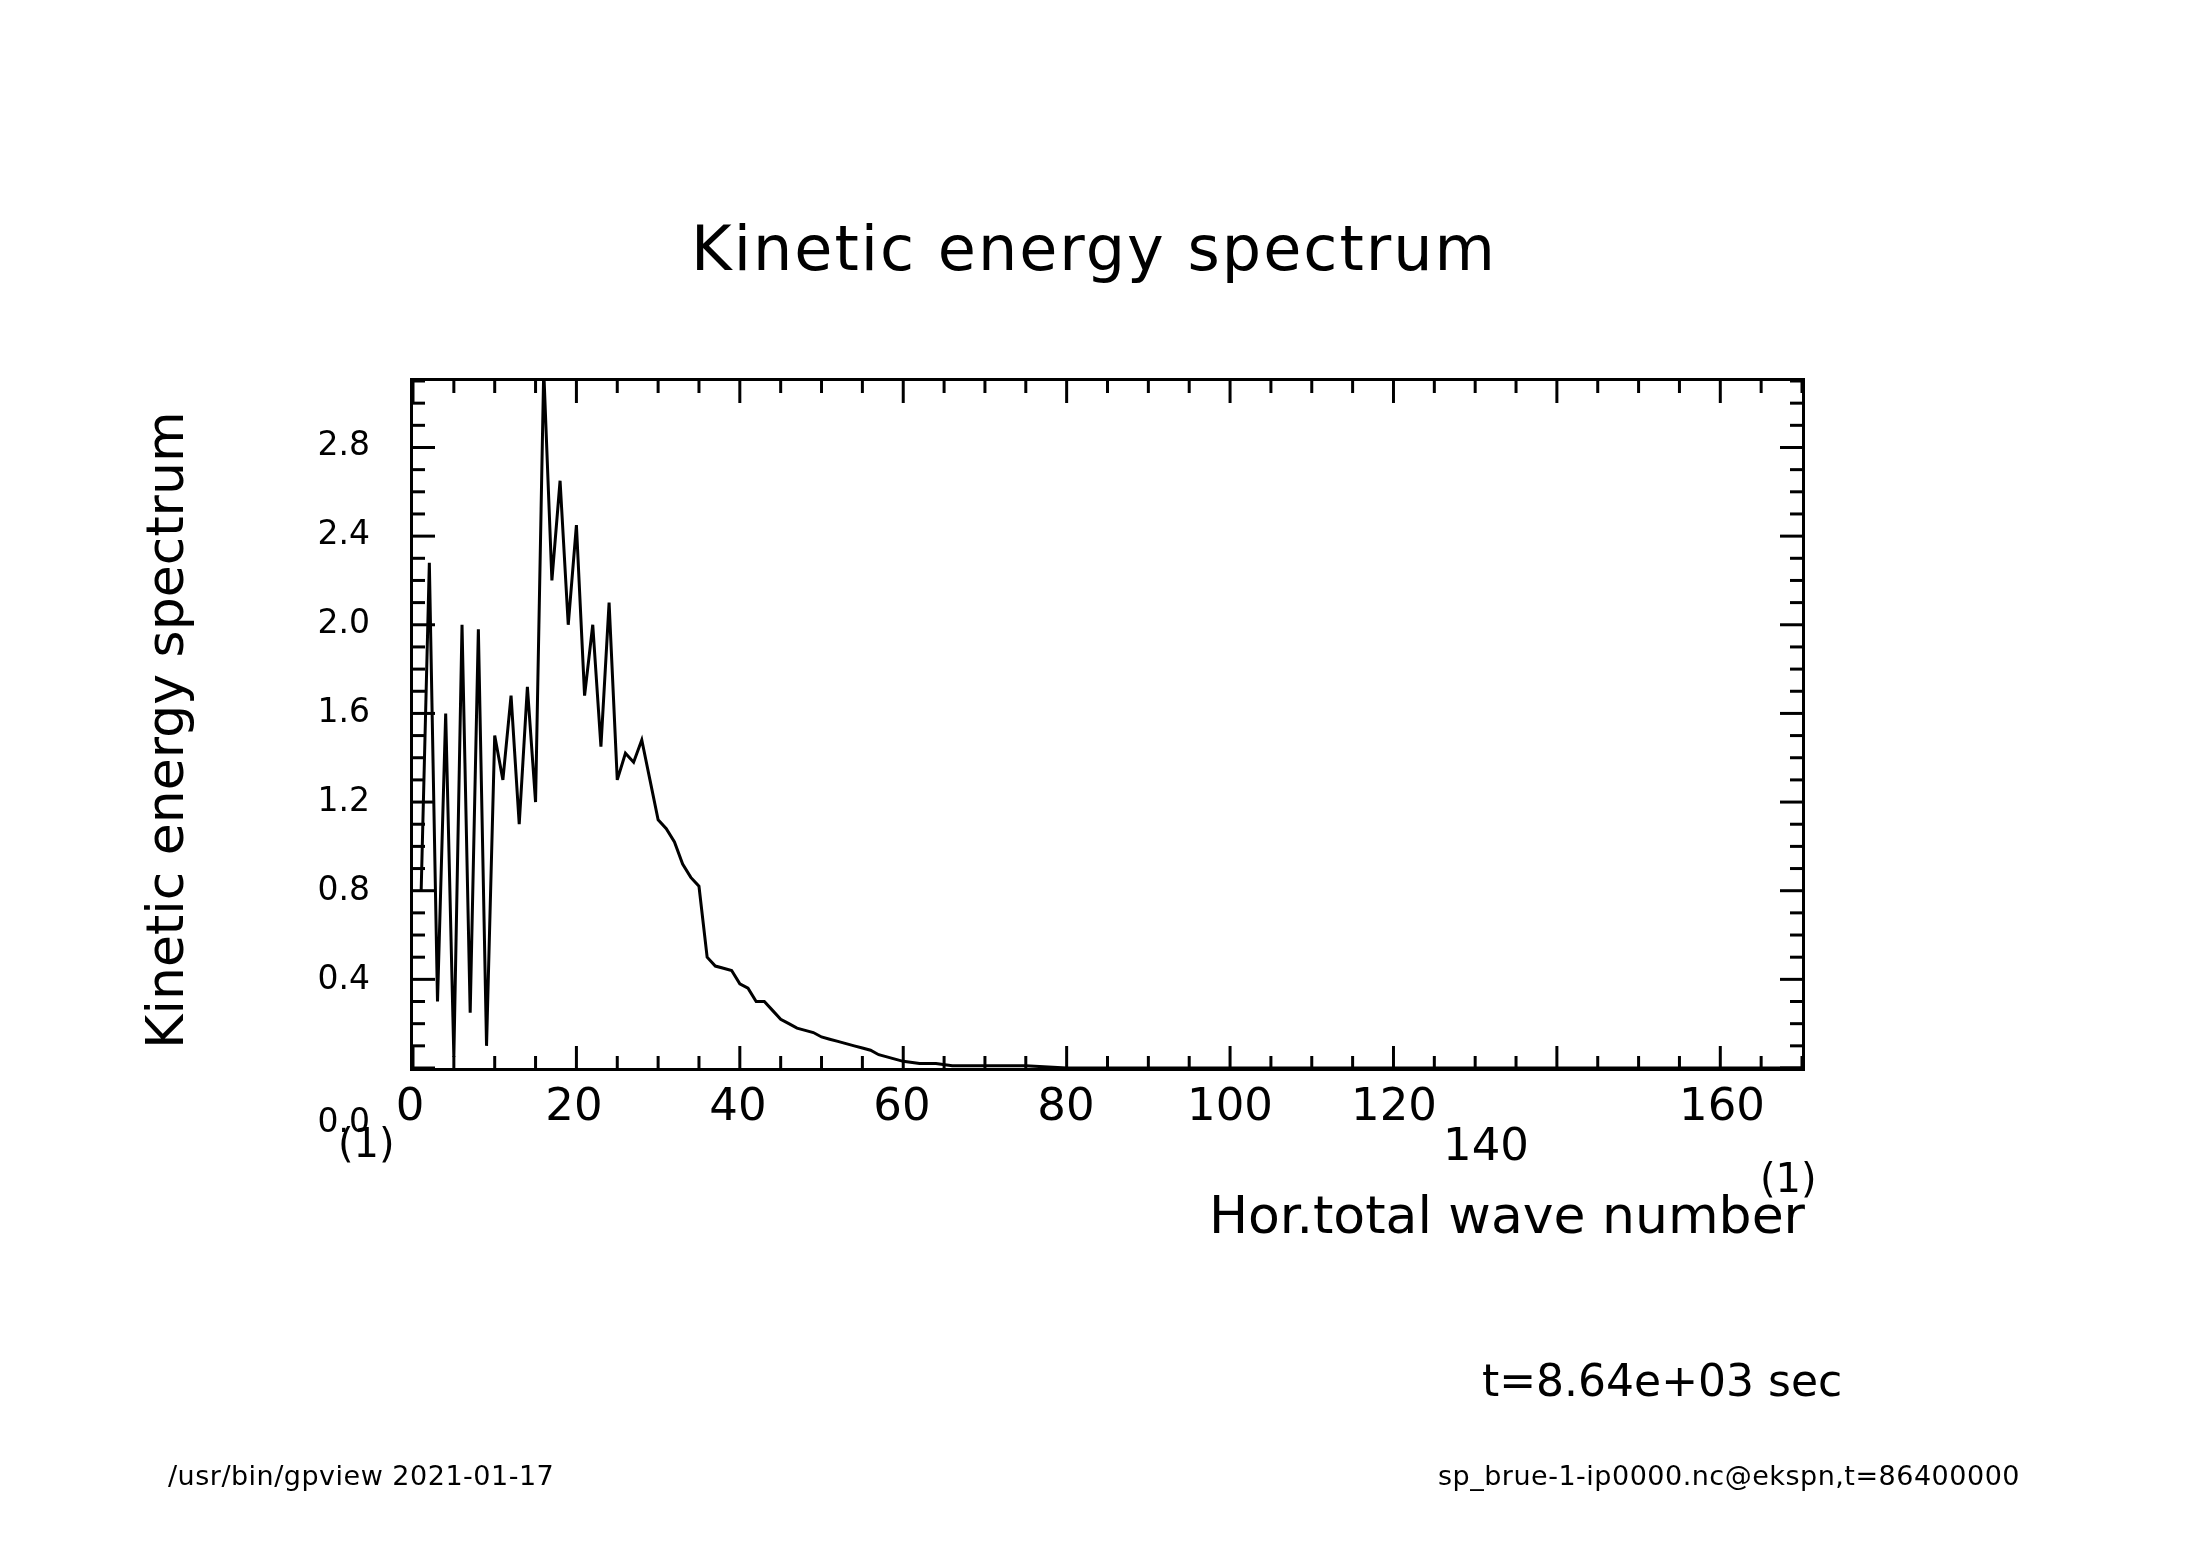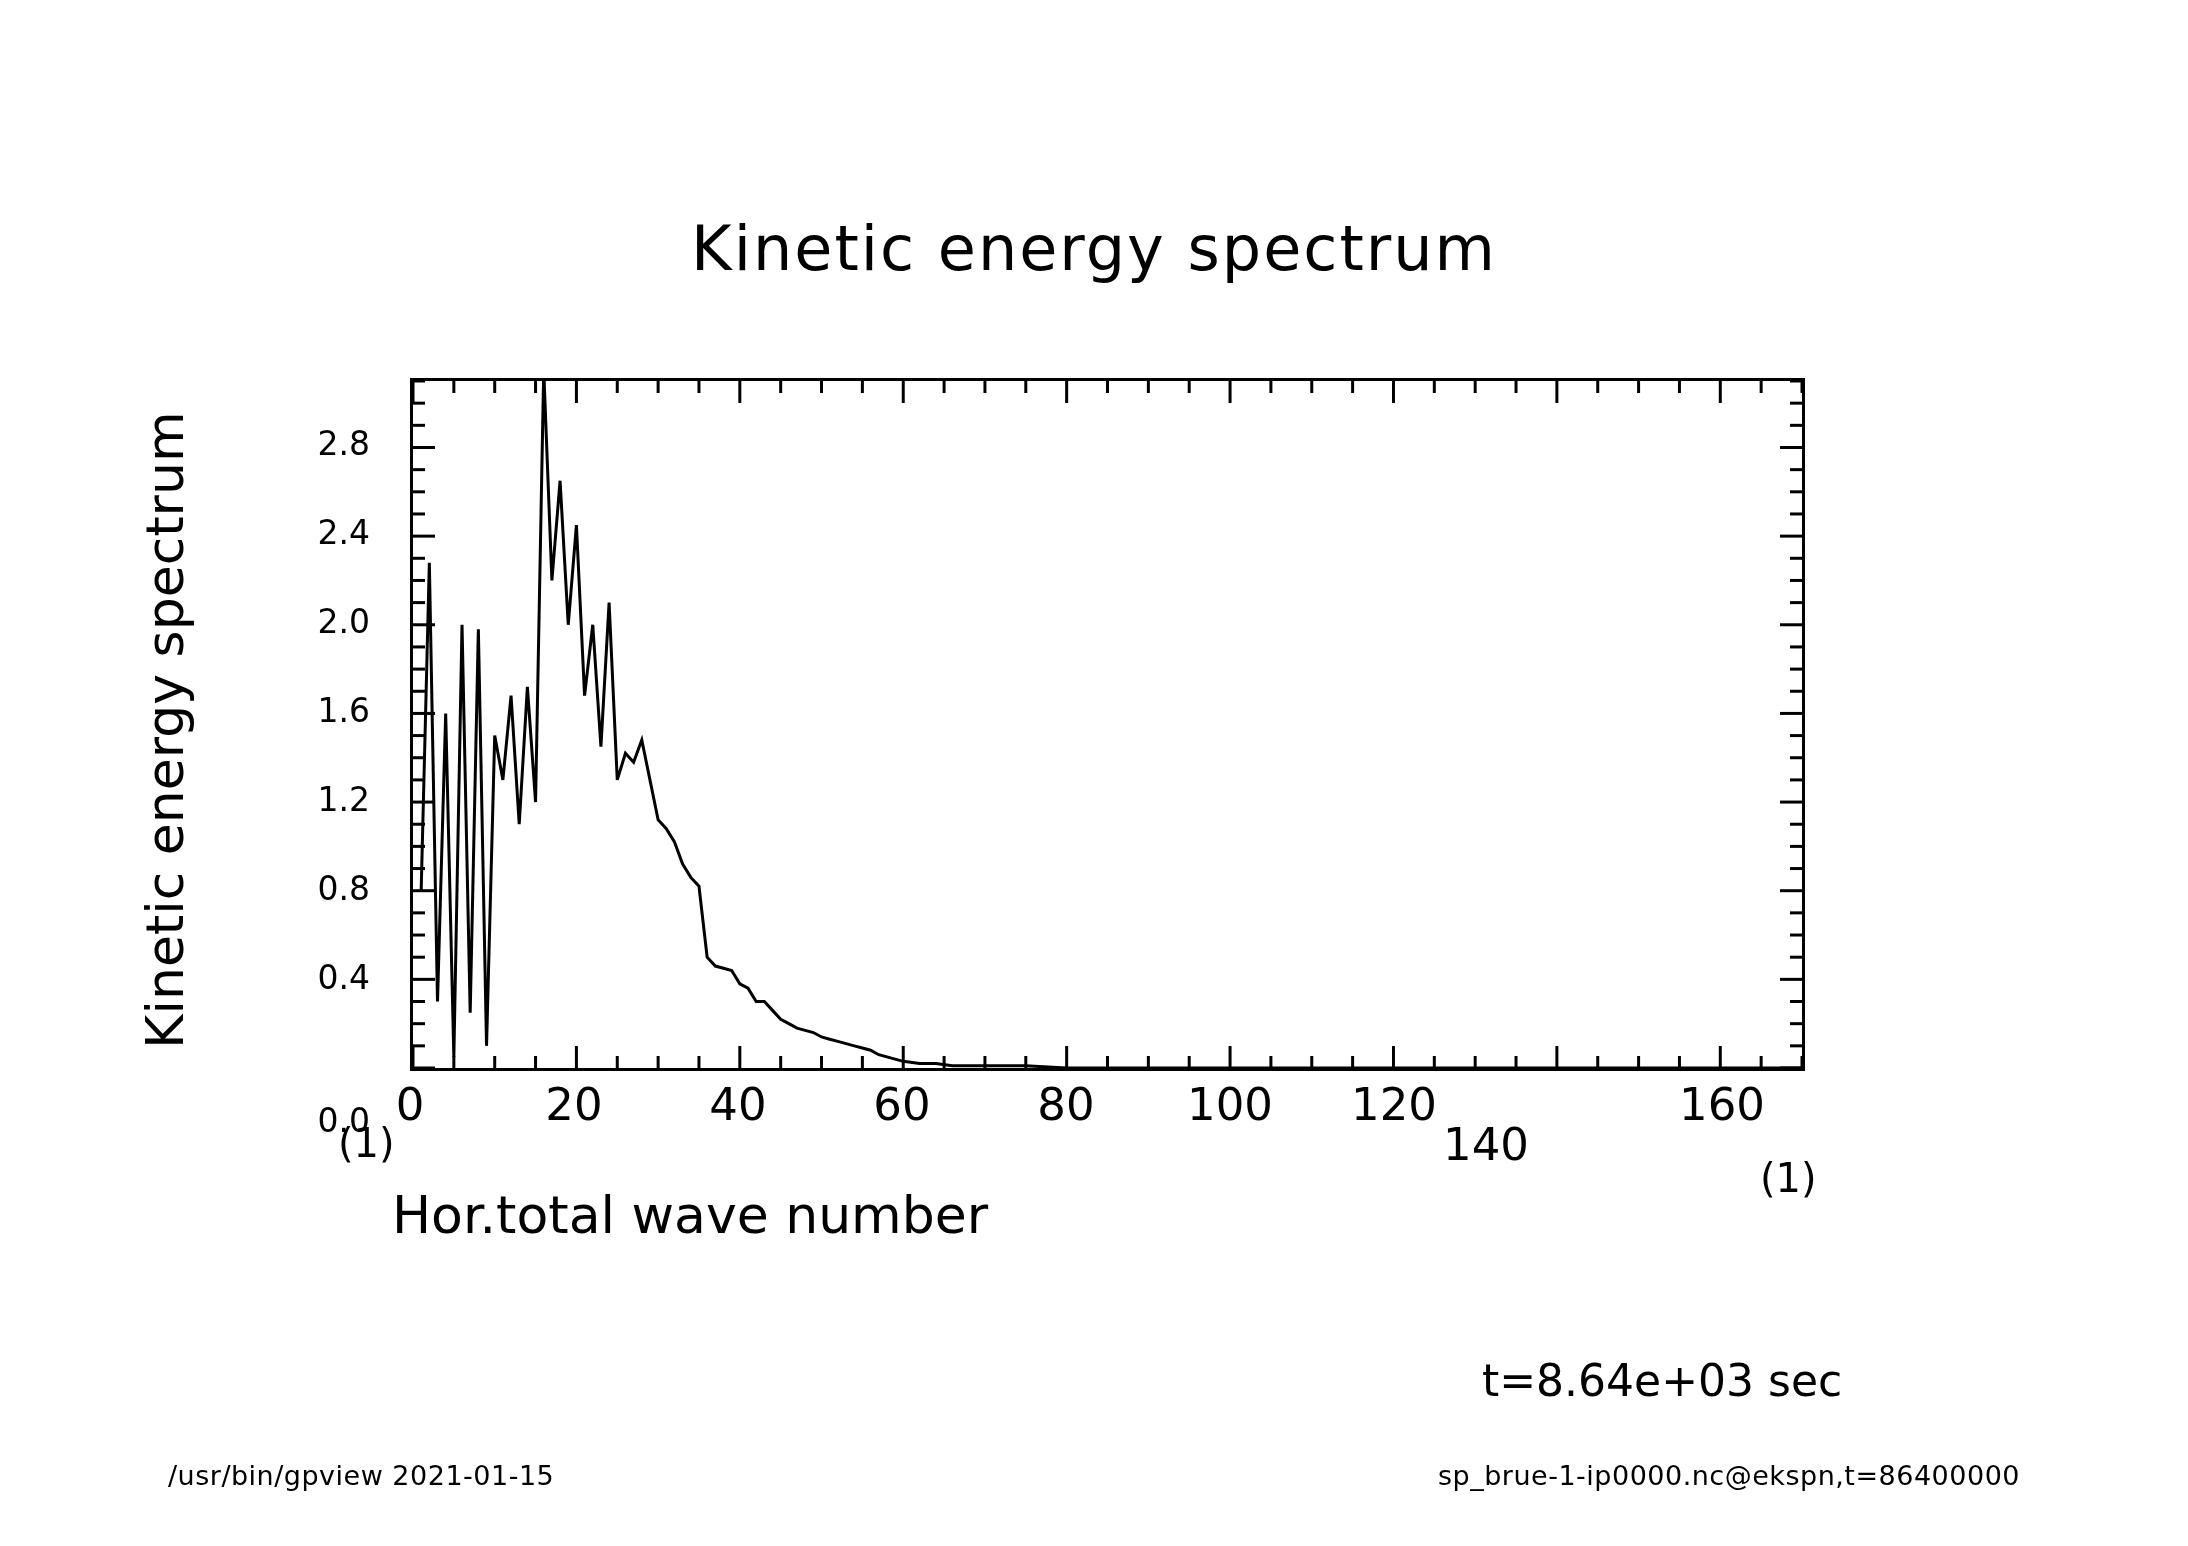--- a/index.html
+++ b/index.html
@@ -73,24 +73,24 @@
     top: 700px;
     width: 740px;
     transform: rotate(-90deg);
     transform-origin: 50% 50%;
     text-align: center;
     font-size: 52px;
   }
 
   .xlabel {
     position: absolute;
-    left: 392px;
+    left: 410px;
     top: 1185px;
     width: 1395px;
-    text-align: left;
+    text-align: right;
     font-size: 52px;
   }
 
   .unit-left {
     position: absolute;
     left: 338px;
     top: 1120px;
     font-size: 40px;
   }
   .unit-right {
@@ -150,21 +150,21 @@
   <div class="xtick-wrap" style="left:1642px;">160</div>
 
   <div class="ylabel">Kinetic energy spectrum</div>
   <div class="xlabel">Hor.total wave number</div>
 
   <div class="unit-left">(1)</div>
   <div class="unit-right">(1)</div>
 
   <div class="time-note">t=8.64e+03 sec</div>
 
-  <div class="footer-left">/usr/bin/gpview  2021-01-15</div>
+  <div class="footer-left">/usr/bin/gpview  2021-01-17</div>
   <div class="footer-right">sp_brue-1-ip0000.nc@ekspn,t=86400000</div>
 
   <div id="plot-frame">
     <svg id="curve-svg" viewBox="0 0 1389 687" preserveAspectRatio="none">
       <g id="ticks">
           <line x1="0" y1="687" x2="0" y2="665" stroke="#000" stroke-width="3" vector-effect="non-scaling-stroke"></line>
           <line x1="0" y1="0" x2="0" y2="22" stroke="#000" stroke-width="3" vector-effect="non-scaling-stroke"></line>
           <line x1="40.85294117647059" y1="687" x2="40.85294117647059" y2="675" stroke="#000" stroke-width="3" vector-effect="non-scaling-stroke"></line>
           <line x1="40.85294117647059" y1="0" x2="40.85294117647059" y2="12" stroke="#000" stroke-width="3" vector-effect="non-scaling-stroke"></line>
           <line x1="81.70588235294117" y1="687" x2="81.70588235294117" y2="675" stroke="#000" stroke-width="3" vector-effect="non-scaling-stroke"></line>

